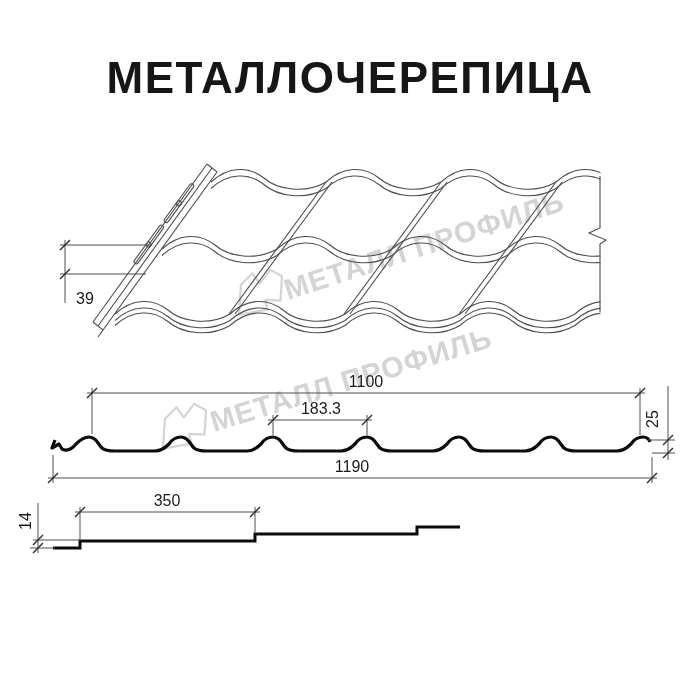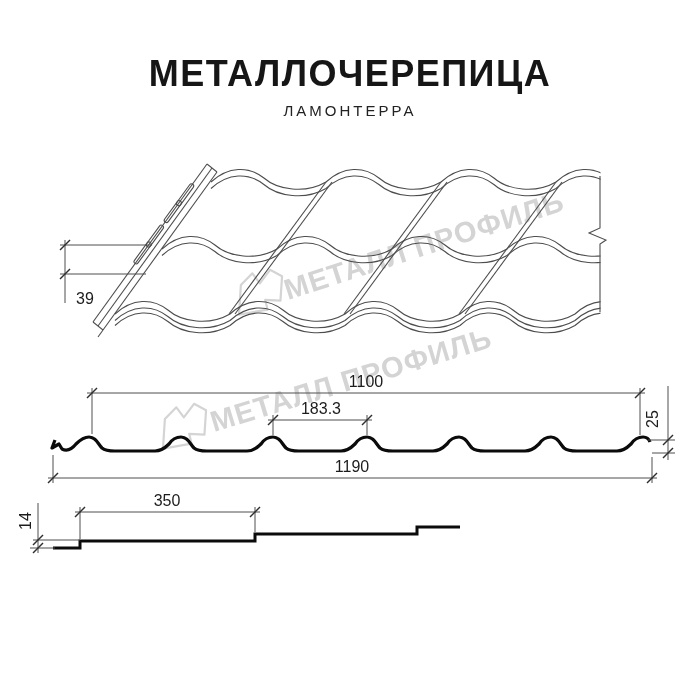--- a/index.html
+++ b/index.html
@@ -1,39 +1,38 @@
 <!DOCTYPE html>
 <html><head>
 <meta charset="utf-8">
 <style>
   html,body{margin:0;padding:0;background:#ffffff;}
   .page{position:relative;width:700px;height:700px;background:#fff;overflow:hidden;
         font-family:"Liberation Sans","DejaVu Sans",sans-serif;}
   .header{position:absolute;top:0;left:0;width:700px;text-align:center;z-index:2;}
-  .title{margin-top:56px;font-size:36px;font-weight:800;letter-spacing:1.5px;color:#161616;line-height:1;}
+  .title{margin-top:56px;font-size:44px;font-weight:800;letter-spacing:1.5px;color:#161616;line-height:1;}
   .subtitle{margin-top:11px;font-size:15px;font-weight:400;letter-spacing:3px;color:#222;line-height:1;}
   svg{position:absolute;top:0;left:0;}
   .thin{stroke:#4d4d4d;stroke-width:1.1;fill:none;}
   .thick{stroke:#0b0b0b;stroke-width:3.2;fill:none;stroke-linejoin:round;}
   .stepline{stroke:#0b0b0b;stroke-width:3;fill:none;stroke-linejoin:miter;}
   .dim{stroke:#4f4f4f;stroke-width:1;fill:none;}
   .tick{stroke:#2e2e2e;stroke-width:1.4;}
   .dim-text{font-family:"Liberation Sans","DejaVu Sans",sans-serif;font-size:16px;fill:#1c1c1c;}
   .wm{stroke:#d4d4d4;stroke-width:2.2;fill:none;stroke-linejoin:round;}
   .wm-text{font-family:"Liberation Sans","DejaVu Sans",sans-serif;font-size:29px;font-weight:700;
            letter-spacing:1px;fill:#d4d4d4;}
 </style>
 </head>
 <body>
 
 <div class="page">
 
   <div class="header">
     <div class="title">МЕТАЛЛОЧЕРЕПИЦА</div>
-    <div class="subtitle">ЛАМОНТЕРРА</div>
   </div>
 
   <svg width="700" height="700" viewBox="0 0 700 700">
     <defs>
       <clipPath id="clipR">
           <rect x="88" y="148" width="512.5" height="202"></rect>
         </clipPath>
     </defs>
 
     <g>

